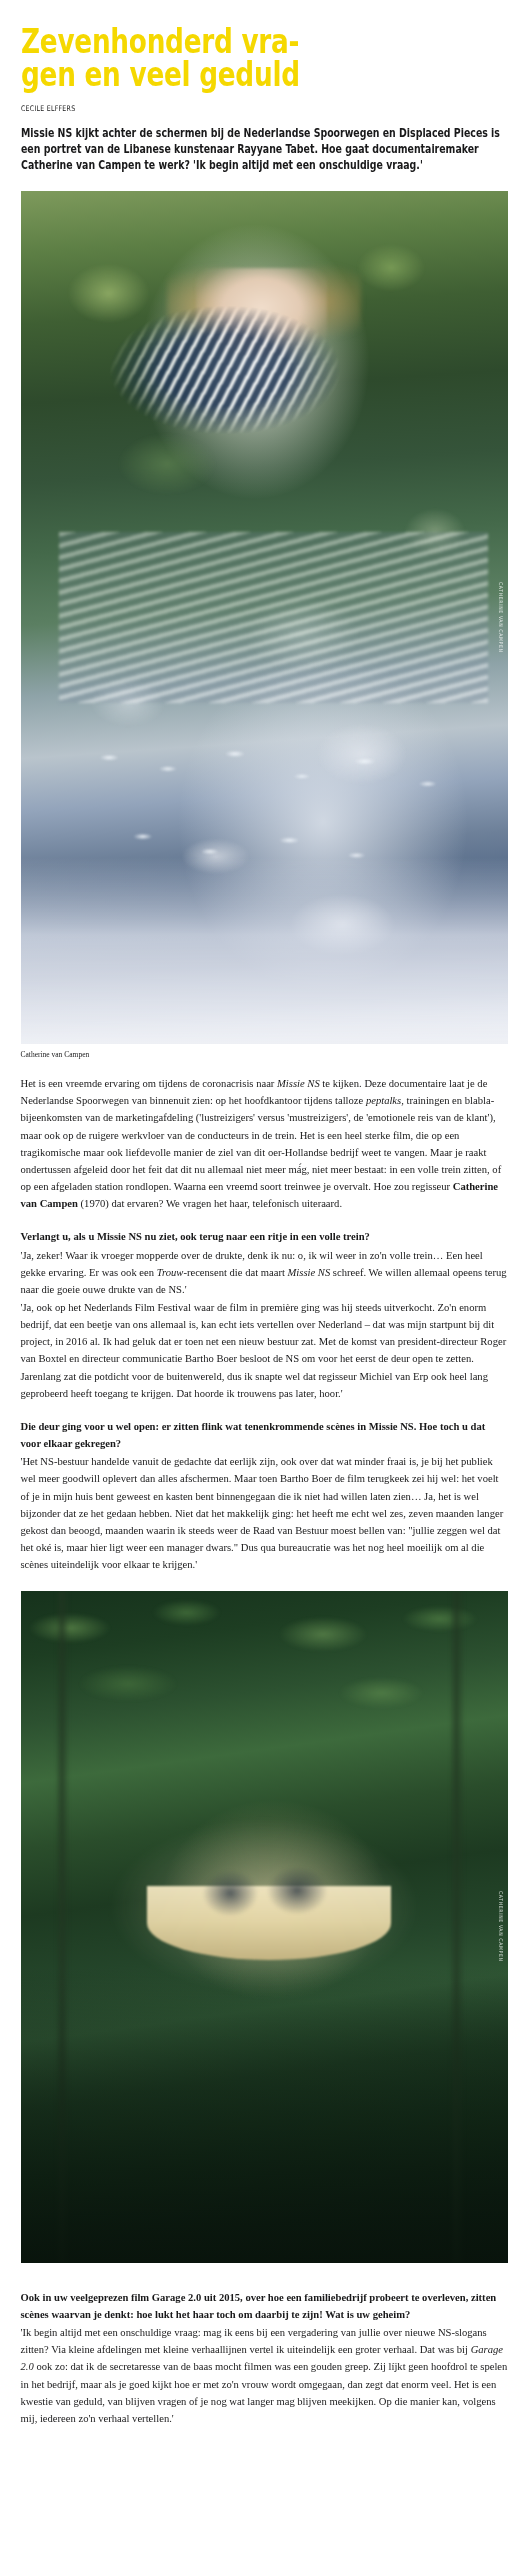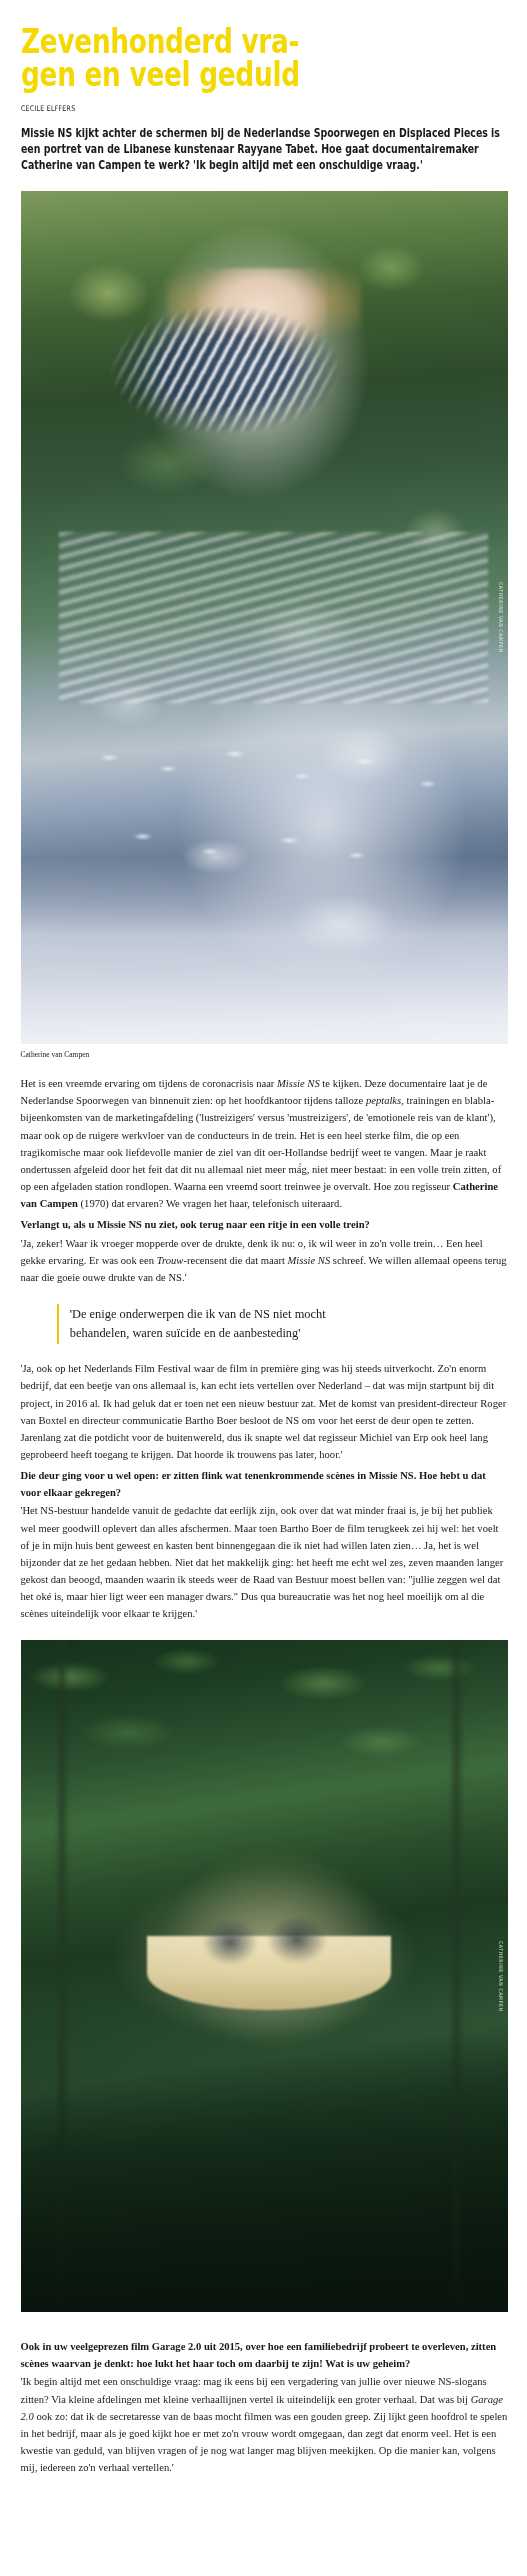--- a/index.html
+++ b/index.html
@@ -90,21 +90,21 @@
   
   .body { margin-top:15.5px; }
   .body p {
     font-family:"Liberation Serif", serif;
     font-size:10.6px;
     line-height:1.62;
     color:#19191a;
     margin:0 0 0 0;
     text-align:left;
   }
-  .body p + p { margin-top:4px; }
+  .body p + p { margin-top:16px; }
   .q {
     font-family:"Liberation Serif", serif;
     font-weight:700;
     font-size:10.6px;
     line-height:1.62;
     color:#19191a;
     margin:12.4px 0 0 0;
   }
   .a { margin-top:1px !important; }
   em, .it { font-style:italic;margin-top:34px; }
@@ -292,27 +292,24 @@
       <figcaption class="caption">Catherine van Campen</figcaption>
     </figure>
 
     <div class="body">
 
       <p><span>Het is een vreemde ervaring om tijdens de coronacrisis naar </span><em>Missie NS</em><span> te kijken. Deze documentaire laat je de Nederlandse Spoorwegen van binnenuit zien: op het hoofdkantoor tijdens talloze </span><em>peptalks</em><span>, trainingen en blabla-bijeenkomsten van de marketingafdeling ('lustreizigers' versus 'mustreizigers', de 'emotionele reis van de klant'), maar ook op de ruigere werkvloer van de conducteurs in de trein. Het is een heel sterke film, die op een tragikomische maar ook liefdevolle manier de ziel van dit oer-Hollandse bedrijf weet te vangen. Maar je raakt ondertussen afgeleid door het feit dat dit nu allemaal niet meer má́g, niet meer bestaat: in een volle trein zitten, of op een afgeladen station rondlopen. Waarna een vreemd soort treinwee je overvalt. Hoe zou regisseur </span><strong>Catherine van Campen</strong><span> (1970) dat ervaren? We vragen het haar, telefonisch uiteraard.</span></p>
 
       <p class="q">Verlangt u, als u Missie NS nu ziet, ook terug naar een ritje in een volle trein?</p>
       <p class="a"><span>'Ja, zeker! Waar ik vroeger mopperde over de drukte, denk ik nu: o, ik wil weer in zo'n volle trein… Een heel gekke ervaring. Er was ook een </span><em>Trouw</em><span>-recensent die dat maart </span><em>Missie NS</em><span> schreef. We willen allemaal opeens terug naar die goeie ouwe drukte van de NS.'</span></p>
 
-      <blockquote class="pullquote">
-        <p>'De enige onderwerpen die ik van de NS niet mocht behandelen, waren suïcide en de aanbesteding'</p>
-      </blockquote>
 
       <p class="a">'Ja, ook op het Nederlands Film Festival waar de film in première ging was hij steeds uitverkocht. Zo'n enorm bedrijf, dat een beetje van ons allemaal is, kan echt iets vertellen over Nederland – dat was mijn startpunt bij dit project, in 2016 al. Ik had geluk dat er toen net een nieuw bestuur zat. Met de komst van president-directeur Roger van Boxtel en directeur communicatie Bartho Boer besloot de NS om voor het eerst de deur open te zetten. Jarenlang zat die potdicht voor de buitenwereld, dus ik snapte wel dat regisseur Michiel van Erp ook heel lang geprobeerd heeft toegang te krijgen. Dat hoorde ik trouwens pas later, hoor.'</p>
 
-      <p class="q">Die deur ging voor u wel open: er zitten flink wat tenenkrommende scènes in Missie NS. Hoe hebt u dat voor elkaar gekregen?</p>
+      <p class="q">Die deur ging voor u wel open: er zitten flink wat tenenkrommende scènes in Missie NS. Hoe toch u dat voor elkaar gekregen?</p>
       <p class="a">'Het NS-bestuur handelde vanuit de gedachte dat eerlijk zijn, ook over dat wat minder fraai is, je bij het publiek wel meer goodwill oplevert dan alles afschermen. Maar toen Bartho Boer de film terugkeek zei hij wel: het voelt of je in mijn huis bent geweest en kasten bent binnengegaan die ik niet had willen laten zien… Ja, het is wel bijzonder dat ze het gedaan hebben. Niet dat het makkelijk ging: het heeft me echt wel zes, zeven maanden langer gekost dan beoogd, maanden waarin ik steeds weer de Raad van Bestuur moest bellen van: "jullie zeggen wel dat het oké is, maar hier ligt weer een manager dwars." Dus qua bureaucratie was het nog heel moeilijk om al die scènes uiteindelijk voor elkaar te krijgen.'</p>
     </div>
 
     <figure class="figblock">
       <div class="photo photo-2">
         <div class="p2-bg"></div>
         <div class="p2-canopy"></div>
         <div class="p2-trunk" style="left:7%"></div>
         <div class="p2-trunk" style="left:88%"></div>
         <div class="p2-glow"></div>

